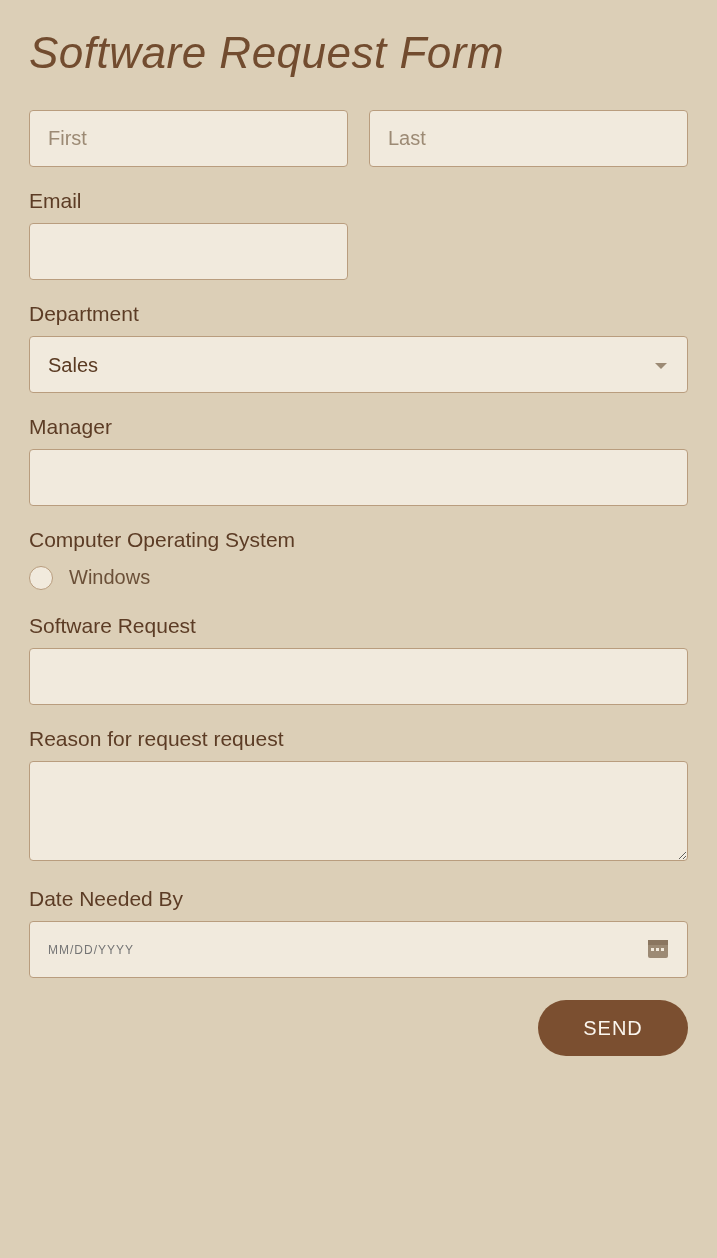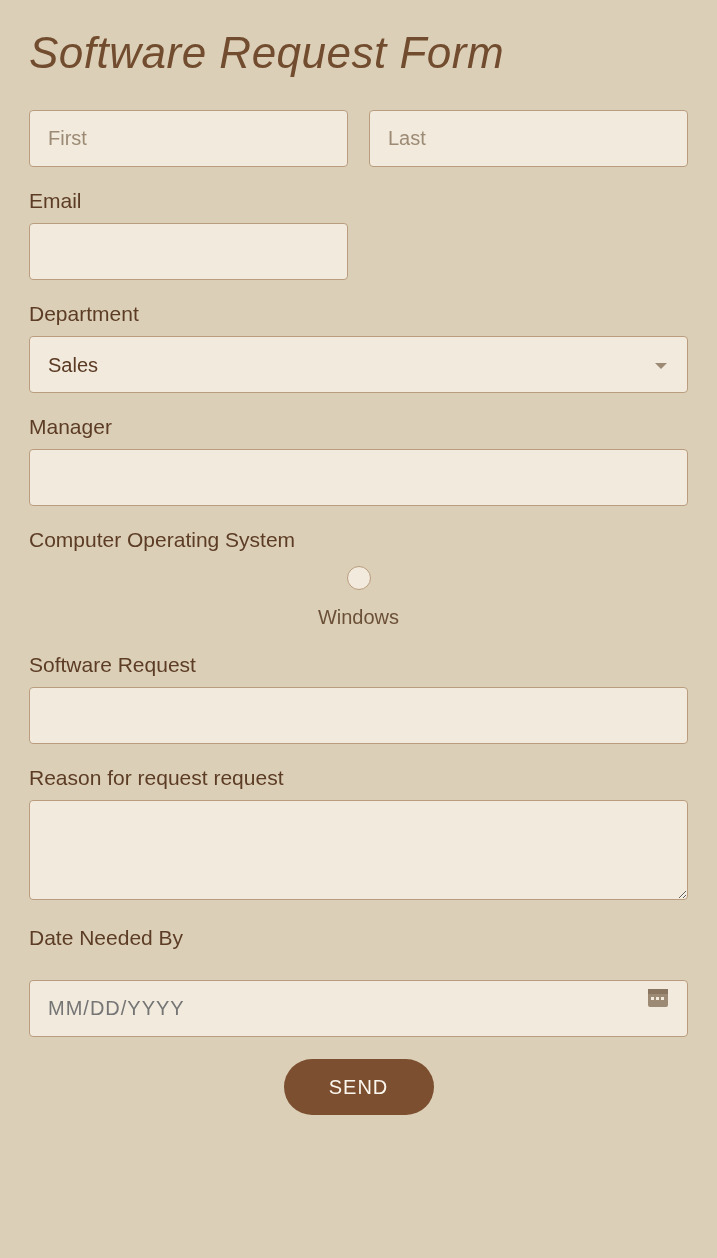--- a/index.html
+++ b/index.html
@@ -64,24 +64,23 @@
   .select-caret {
     position: absolute;
     right: 20px;
     top: 50%;
     transform: translateY(-50%);
     pointer-events: none;
   }
   .radio-group { padding-top: 4px; }
   .radio-item {
     display: flex;
-    align-items: center;
+    align-items: flex-start;
     gap: 16px;
     margin-bottom: 38px;
-    flex-direction: column;
   }
   .radio-item:last-child { margin-bottom: 24px; }
   .radio-circle {
     width: 24px;
     height: 24px;
     border-radius: 50%;
     background: #f1eadd;
     border: 1px solid #b89c7d;
     cursor: pointer;
     flex-shrink: 0;
@@ -107,36 +106,35 @@
     position: relative;
     width: 100%;
   }
   .date-input {
     width: 100%;
     height: 57px;
     background: #f1eadd;
     border: 1px solid #b99d7e;
     border-radius: 4px;
     padding: 0 18px;
-    font-size: 20px;
+    font-size: 12px;
     color: #9c8a74;
     outline: none;
     letter-spacing: 1px;
-    margin-top: 20px;
   }
   .date-icon {
     position: absolute;
     right: 18px;
     top: 50%;
     transform: translateY(-50%);
     pointer-events: none;
   }
   .send-row {
     display: flex;
-    justify-content: center;
+    justify-content: flex-end;
     margin-top: 20px;
   }
   .send-button {
     background: #7b4f30;
     color: #fbf6ee;
     border: none;
     border-radius: 30px;
     height: 56px;
     width: 150px;
     font-size: 20px;

